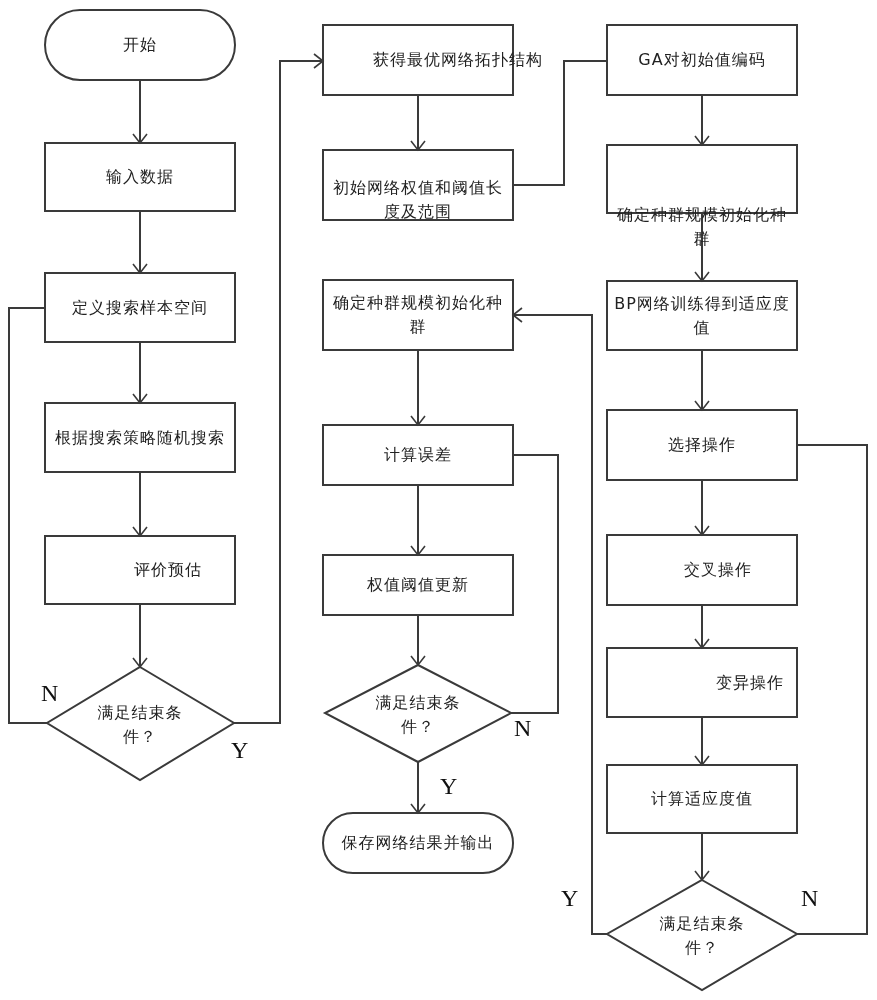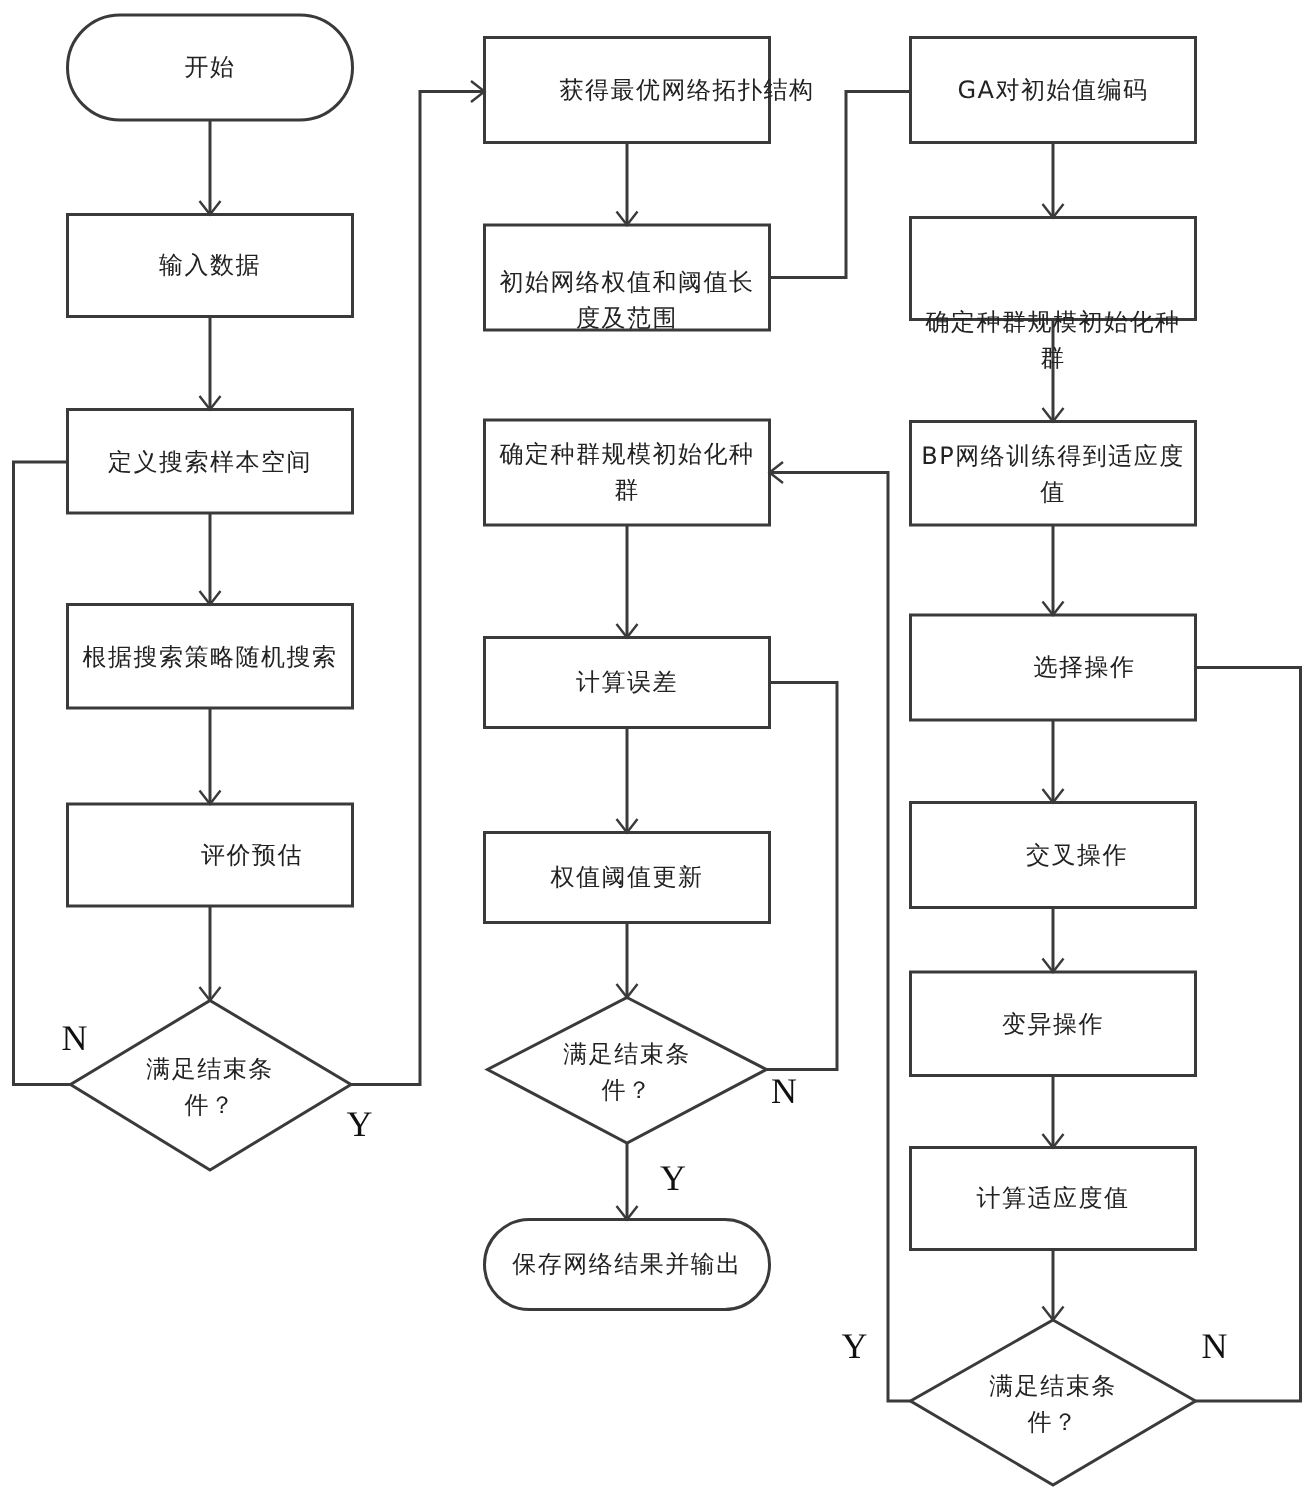--- a/index.html
+++ b/index.html
@@ -146,23 +146,23 @@
 <div class="label" style="left:328px;top:154px;width:180px;height:91px;">初始网络权值和阈值长度及范围</div>
 <div class="label" style="left:328px;top:280px;width:180px;height:70px;">确定种群规模初始化种群</div>
 <div class="label" style="left:323px;top:425px;width:190px;height:60px;">计算误差</div>
 <div class="label" style="left:323px;top:555px;width:190px;height:60px;">权值阈值更新</div>
 <div class="label" style="left:363px;top:690px;width:110px;height:50px;">满足结束条件？</div>
 <div class="label" style="left:328px;top:813px;width:180px;height:60px;">保存网络结果并输出</div>
 
 <div class="label" style="left:607px;top:25px;width:190px;height:70px;border-radius:23px;">GA对初始值编码</div>
 <div class="label" style="left:612px;top:145px;width:180px;height:68px;margin-top:48px;">确定种群规模初始化种群</div>
 <div class="label" style="left:612px;top:281px;width:180px;height:69px;">BP网络训练得到适应度值</div>
-<div class="label" style="left:607px;top:410px;width:190px;height:70px;padding-left:21px;">选择操作</div>
+<div class="label" style="left:607px;top:410px;width:190px;height:70px;">选择操作</div>
 <div class="label" style="left:607px;top:535px;width:222px;height:70px;">交叉操作</div>
-<div class="label" style="left:607px;top:648px;width:190px;height:69px;">变异操作</div>
+<div class="label" style="left:607px;top:648px;width:190px;height:69px;padding-left:48px;">变异操作</div>
 <div class="label" style="left:607px;top:765px;width:190px;height:68px;">计算适应度值</div>
 <div class="label" style="left:647px;top:911px;width:110px;height:50px;">满足结束条件？</div>
 
 <div class="edge-label" style="left:41px;top:680px;">N</div>
 <div class="edge-label" style="left:231px;top:737px;">Y</div>
 <div class="edge-label" style="left:514px;top:715px;">N</div>
 <div class="edge-label" style="left:440px;top:773px;">Y</div>
 <div class="edge-label" style="left:561px;top:885px;">Y</div>
 <div class="edge-label" style="left:801px;top:885px;">N</div>
 

